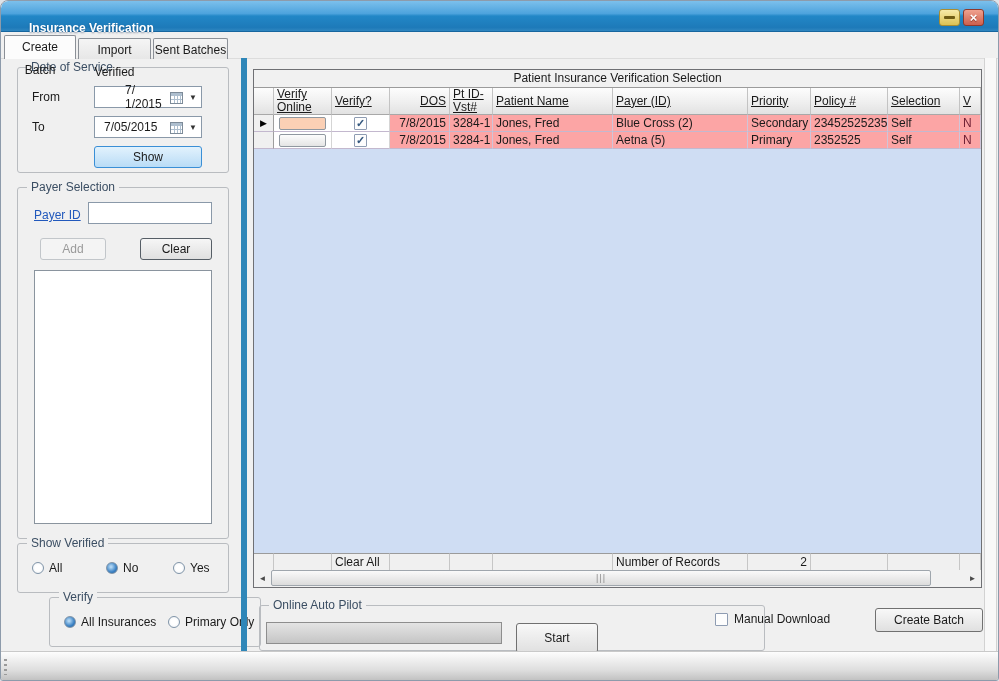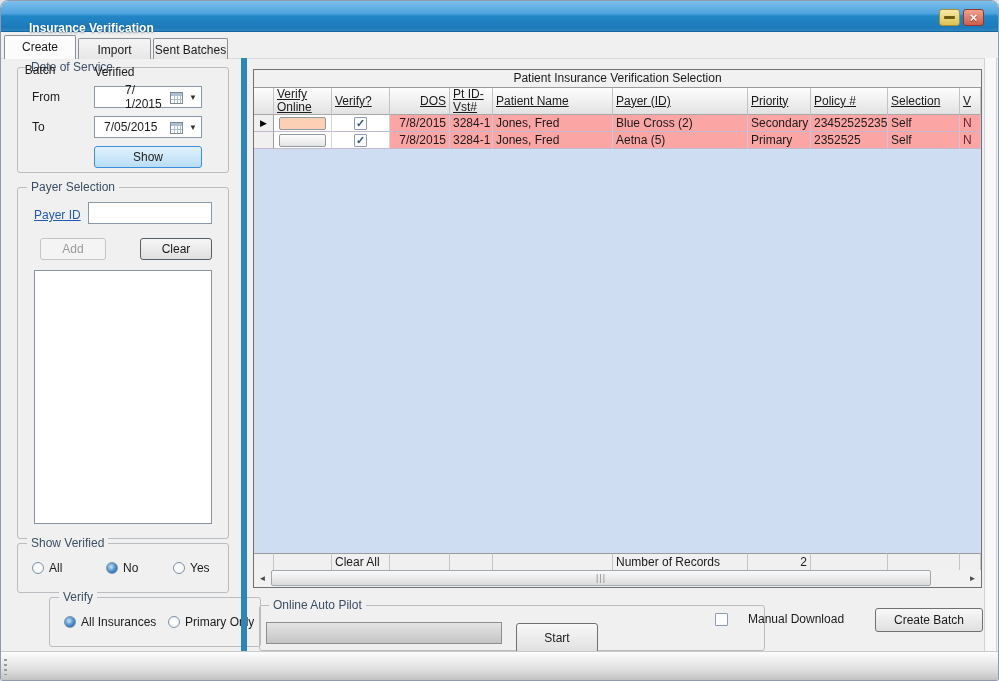--- a/index.html
+++ b/index.html
@@ -100,21 +100,21 @@
   .sc-thumb{position:absolute;left:17px;top:0;width:660px;height:16px;border:1px solid #9fa6ad;border-radius:2px;
     background:linear-gradient(180deg,#fafafa,#dcdcdc);display:flex;align-items:center;justify-content:center;
     color:#8a8a8a;font-size:9px;letter-spacing:1px;}
 
   
   .progress{position:absolute;left:6px;top:16px;width:236px;height:22px;border:1px solid #8e8e8e;
     background:linear-gradient(180deg,#e4e4e4,#c5c5c5);}
   .btn-std{background:linear-gradient(180deg,#f8f8f8,#e0e0e0);border:1px solid #707070;}
   .btn-start{position:absolute;left:256px;top:17px;width:82px;height:30px;}
   .btn-create{position:absolute;left:874px;top:607px;width:108px;height:24px;}
-  .manual-dl{position:absolute;left:714px;top:611px;display:flex;align-items:center;gap:20px;}
+  .manual-dl{position:absolute;left:714px;top:611px;display:flex;align-items:center;gap:6px;}
 
   
   .statusbar{position:absolute;left:0;top:650px;width:999px;height:31px;
     background:linear-gradient(180deg,#fdfdfd,#dedede 60%,#bcbcbc);border-top:1px solid #c9c9c9;
     border-radius:0 0 2px 2px;}
   .sb-grip{position:absolute;left:3px;top:7px;width:3px;height:16px;
     background:repeating-linear-gradient(180deg,#9a9a9a 0 2px,transparent 2px 5px);}
 </style>
 </head>
 <body>

